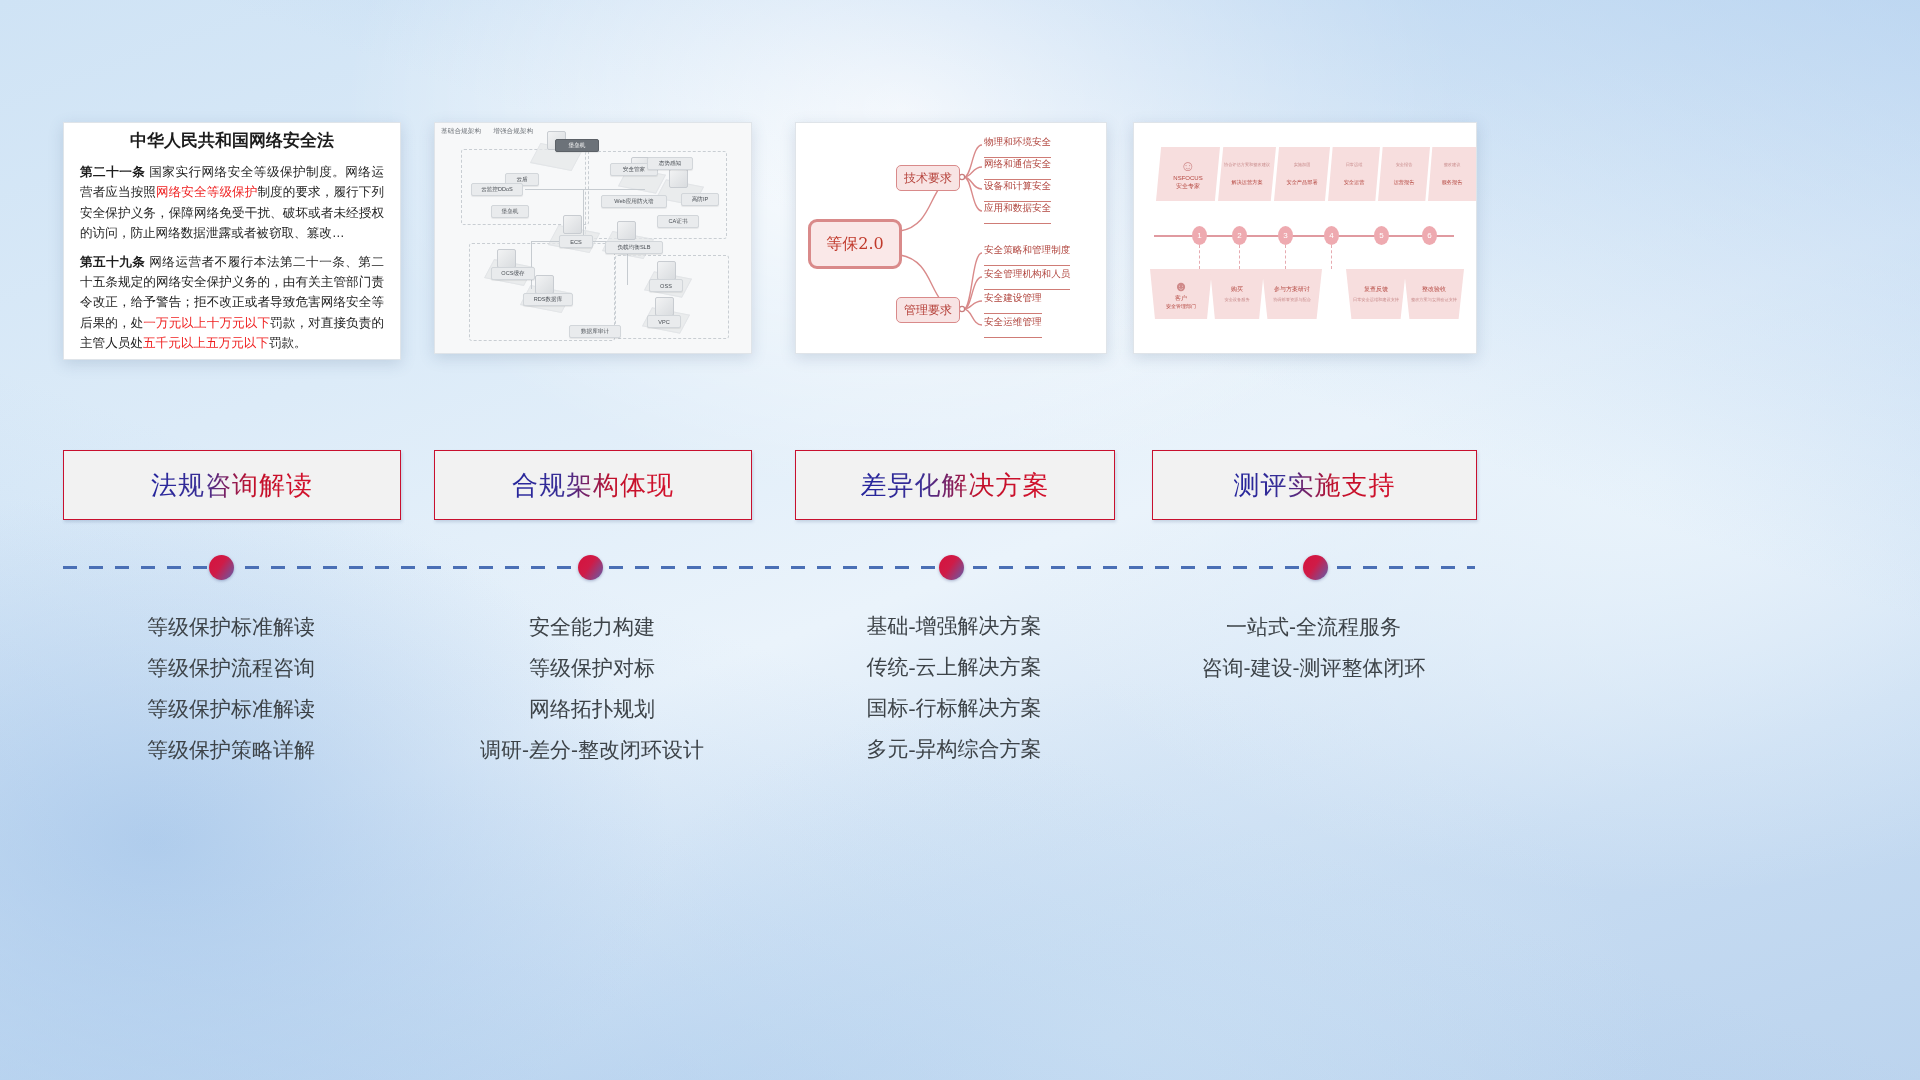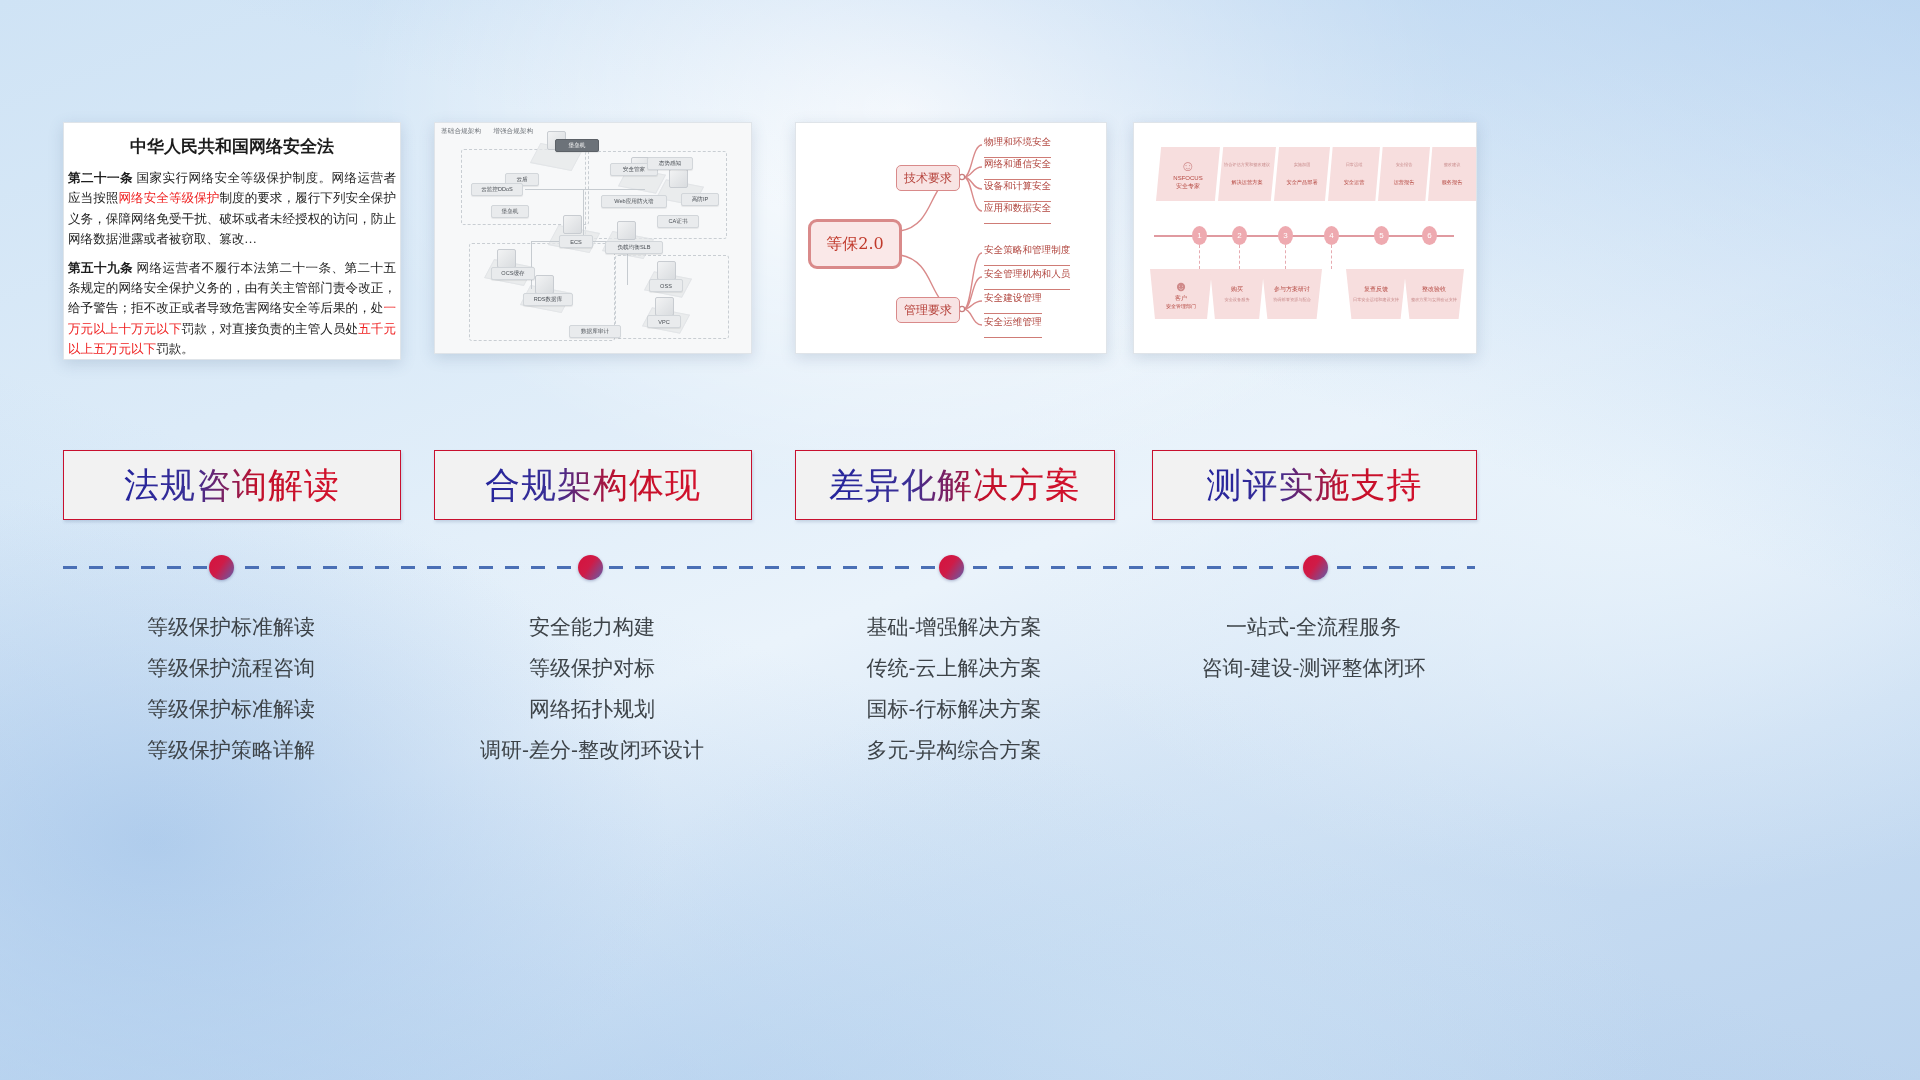--- a/index.html
+++ b/index.html
@@ -26,22 +26,22 @@
   .cards{position:absolute;left:0;top:122px;width:1920px;height:240px;}
   .card{position:absolute;top:0;background:#fbfbfb;border:1px solid #dfe4e9;
         box-shadow:0 4px 14px rgba(60,90,130,.18);overflow:hidden;}
   .card.c1{left:63px;width:336px;height:236px;background:#fff;}
   .card.c2{left:434px;width:316px;height:230px;background:#f7f8f9;}
   .card.c3{left:795px;width:310px;height:230px;background:#fff;}
   .card.c4{left:1133px;width:342px;height:230px;background:#fff;}
 
   
   .law-title{font-family:"DejaVu Sans","Liberation Sans",sans-serif;font-weight:bold;
-             font-size:17px;color:#1c1c1c;text-align:center;margin:12px 0 10px;}
-  .law-p{font-size:12.6px;line-height:1.62;color:#1d1d1d;margin:0 4px 8px;text-align:justify;font-family:Liberation Serif, serif;}
+             font-size:17px;color:#1c1c1c;text-align:center;margin:6px 0 10px;}
+  .law-p{font-size:12.6px;line-height:1.62;color:#1d1d1d;margin:0 16px 8px;text-align:justify;}
   .law-p b{font-weight:bold;}
   .law-p .hl{color:#ef2020;}
 
   
   .c2-head{position:absolute;left:6px;top:4px;font-size:6.5px;color:#6d7278;letter-spacing:.2px;}
   .c2-head span{margin-right:10px;}
   .arch{position:absolute;inset:0;}
   .node{position:absolute;background:#e9ebed;border:1px solid #d2d6da;border-radius:2px;
         font-size:5.6px;color:#4a4f55;display:flex;align-items:center;justify-content:center;
         box-shadow:0 1px 1px rgba(0,0,0,.07);white-space:nowrap;padding:1px 3px;}
@@ -78,21 +78,21 @@
   .tl-line{position:absolute;height:1.5px;background:#e09aa0;}
   .tl-dash{position:absolute;width:1px;border-left:1px dashed #e6aab0;}
   .tl-sub{position:absolute;font-size:4.2px;color:#c98d8d;white-space:nowrap;}
   .persona{position:absolute;color:#d08a8a;}
 
   
   .titles{position:absolute;left:0;top:450px;width:1920px;height:70px;}
   .tbox{position:absolute;top:0;height:68px;background:#f2f2f2;
         border:1.6px solid #c8102e;box-shadow:1px 2px 3px rgba(40,70,120,.18);
         display:flex;align-items:center;justify-content:center;}
-  .tbox .tt{font-size:35px;font-weight:normal;letter-spacing:1px;
+  .tbox .tt{font-size:26px;font-weight:normal;letter-spacing:1px;
             background:linear-gradient(90deg,#24249c 0%,#3a2f96 32%,#c2102a 62%,#d3112c 100%);
             -webkit-background-clip:text;background-clip:text;color:transparent;text-align:center;
             -webkit-text-fill-color:transparent;}
   .tb1{left:63px;width:336px;}
   .tb2{left:434px;width:316px;}
   .tb3{left:795px;width:318px;}
   .tb4{left:1152px;width:323px;}
 
   
   .axis{position:absolute;left:63px;top:566px;width:1412px;height:3px;
@@ -101,21 +101,21 @@
        background:linear-gradient(125deg,#d6123c 0%,#cf1b47 45%,#5e5fae 100%);
        box-shadow:0 1px 3px rgba(50,60,120,.35);}
   .d1{left:209px;} .d2{left:578px;} .d3{left:939px;} .d4{left:1303px;}
 
   
   .lists{position:absolute;left:0;top:606px;width:1920px;}
   .col{position:absolute;top:0;text-align:center;color:#3d4348;font-size:21px;}
   .col div{line-height:41px;white-space:nowrap;}
   .l1{left:63px;width:336px;}
   .l2{left:434px;width:316px;}
-  .l3{left:795px;width:318px;}
+  .l3{left:795px;width:318px;font-family:Liberation Serif, serif;}
   .l4{left:1152px;width:323px;}
 </style>
 </head>
 <body>
 
 <div id="bg"></div>
 <div id="stage">
 
   <div class="cards">
 

